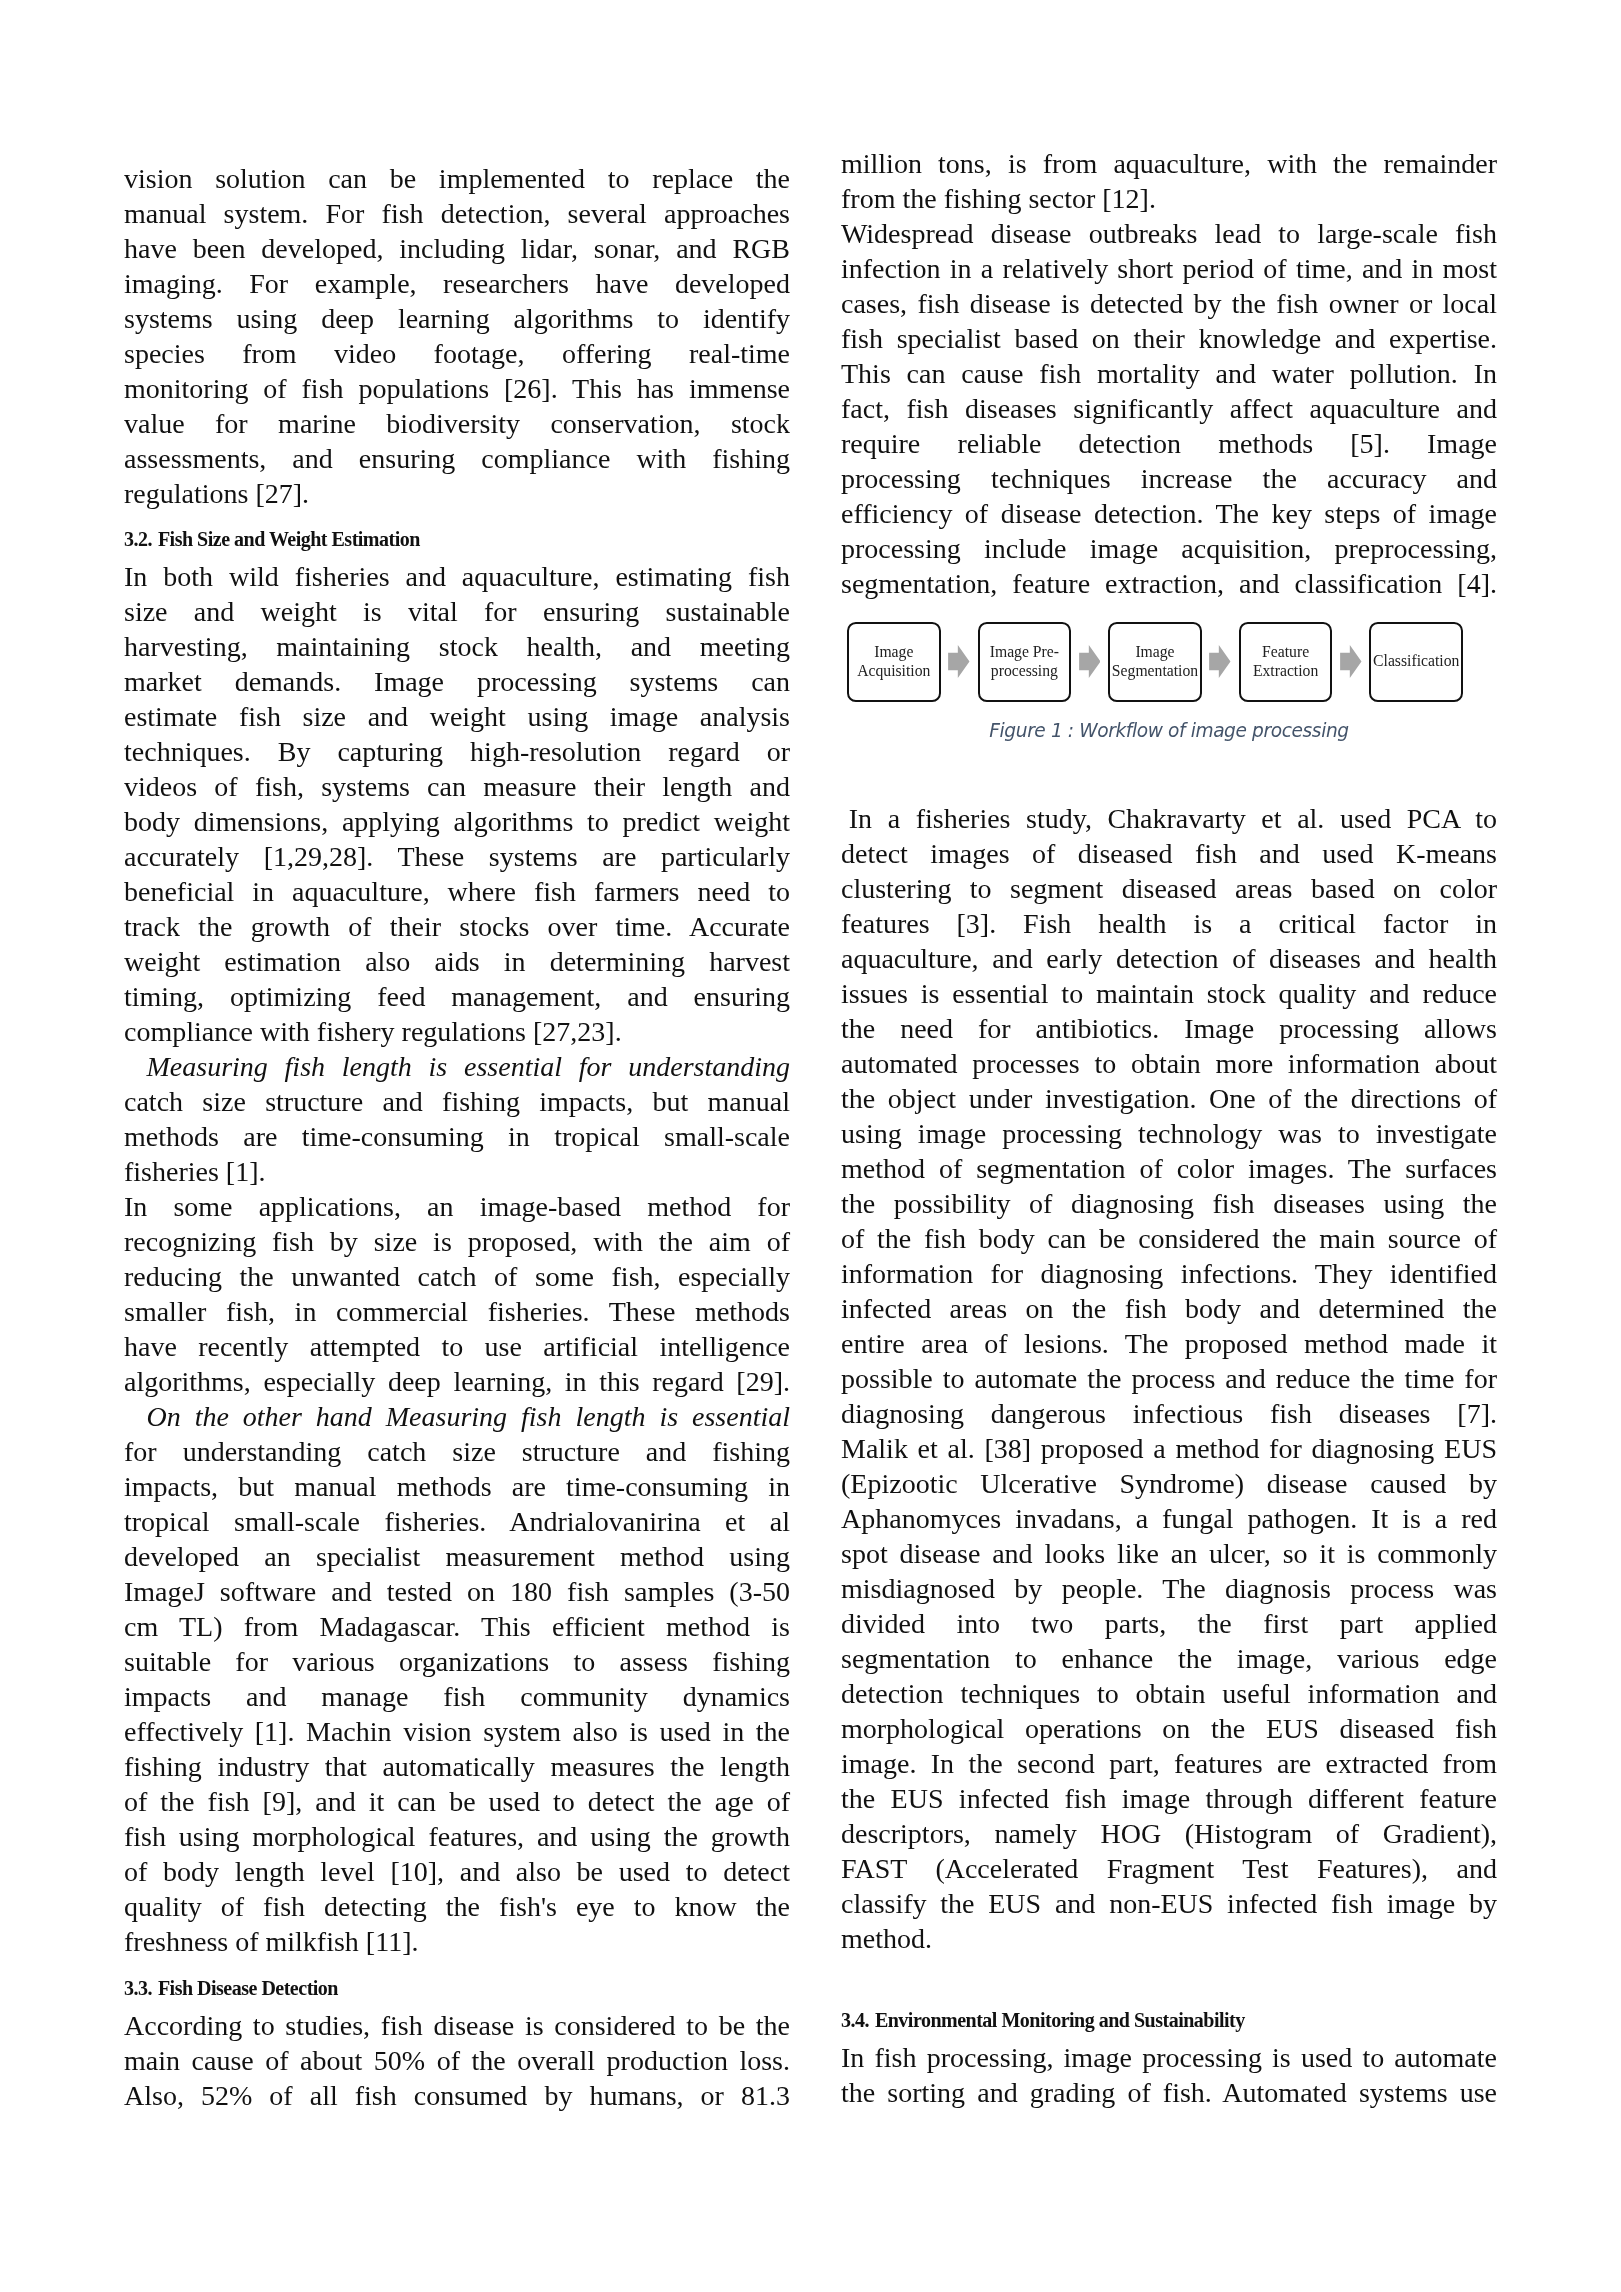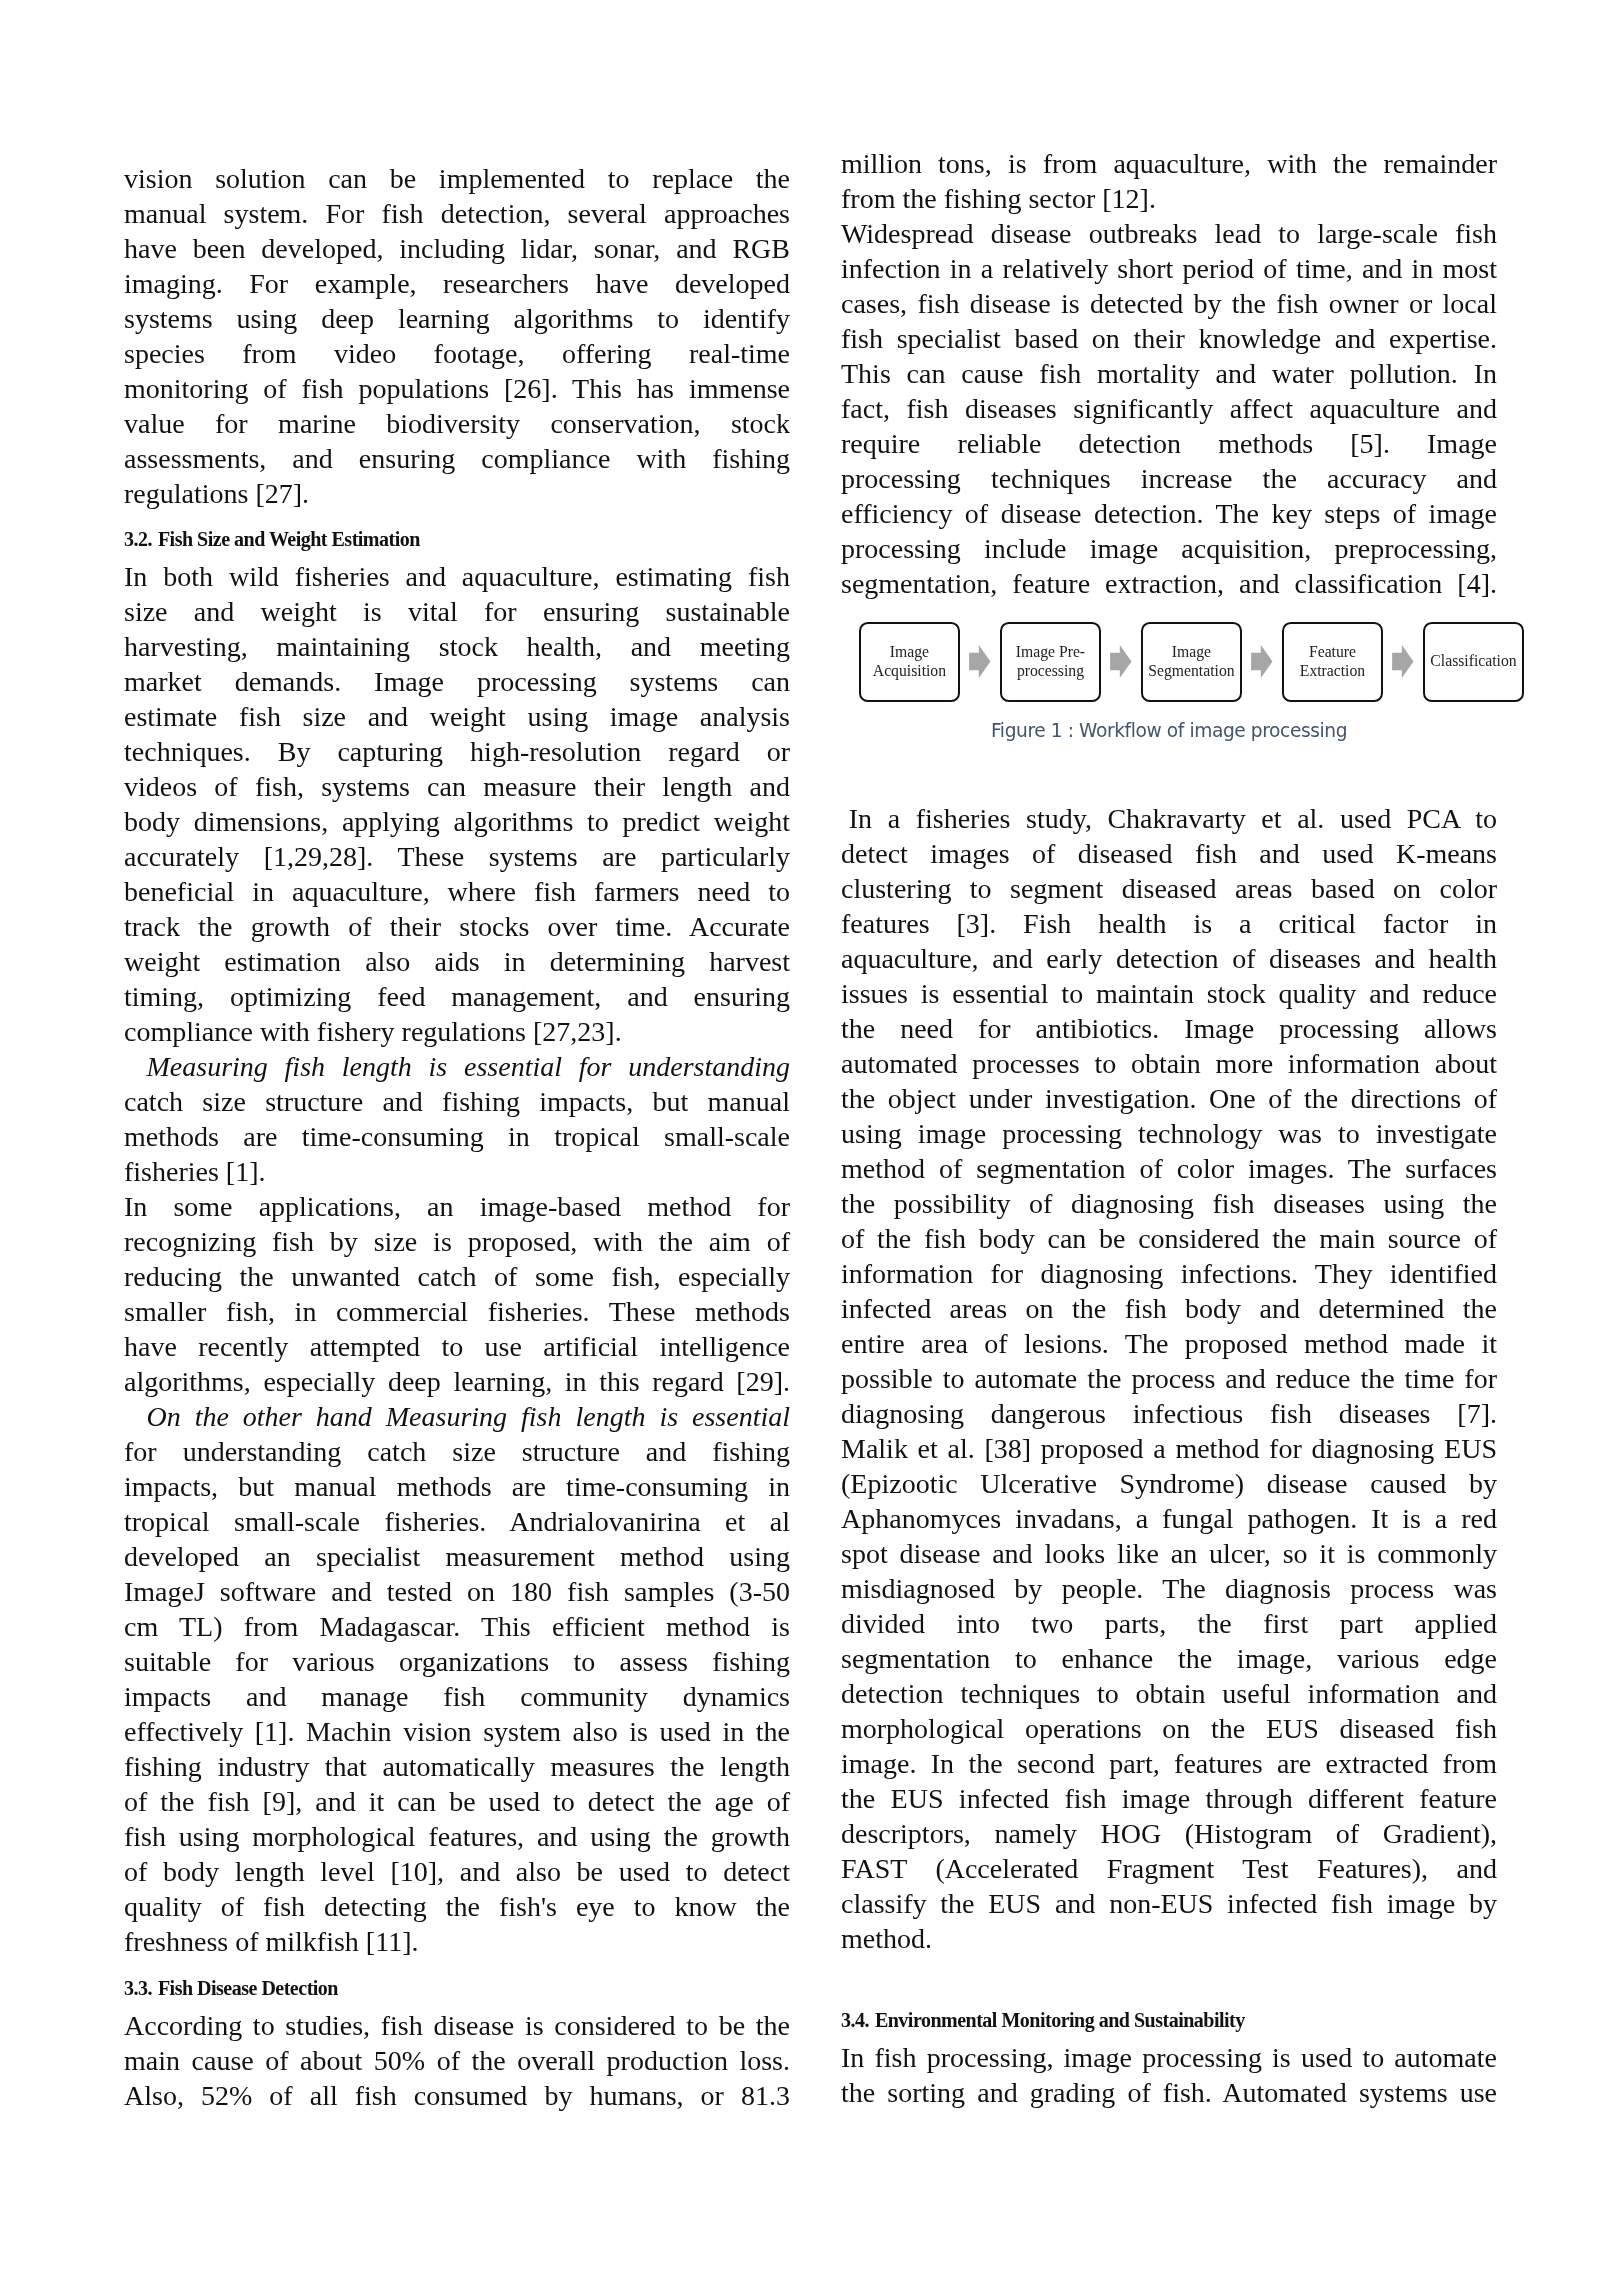--- a/index.html
+++ b/index.html
@@ -21,32 +21,32 @@
   .indent { padding-left: 22.5px; font-style: italic; }
   .heading {
     font-weight: bold; font-size: 20px; height: 34px; line-height: 34px;
     margin: 10.8px 0 2.9px 0; white-space: nowrap; letter-spacing: -0.5px;
   }
   .heading .num { margin-right: 5.9px; }
   .gap-big { height: 36px; }
 
   
   .figure { position: relative; height: 196px; margin-top: 3.9px; }
-  .flow { position: absolute; top: 16.7px; left: 18px; width: 665px; height: 80px; display: flex; align-items: center; }
+  .flow { position: absolute; top: 16.7px; left: 6px; width: 616px; height: 80px; display: flex; align-items: center; }
   .box {
     width: 99px; height: 76px; border: 2.9px solid #111; border-radius: 8.8px;
     display: flex; align-items: center; justify-content: center; text-align: center;
     font-family: "Liberation Serif", serif; font-size: 15.7px; line-height: 18.6px; color: #222;
     background: #fff; box-sizing: content-box;
   }
   .arrow { width: 41px; height: 80px; display: flex; align-items: center; justify-content: center; }
   .arrow svg { display: block; }
   .caption {
     position: absolute; top: 115px; left: 0; width: 656px; text-align: center;
-    font-family: "DejaVu Sans", sans-serif; font-size: 18.6px; color: #44546a;
+    font-family: "DejaVu Sans", sans-serif; font-style: italic; font-size: 18.6px; color: #44546a;
     letter-spacing: -0.4px;
   }
 </style>
 </head>
 <body>
 
 <div class="col col-left">
   <div class="para">
       <span class="ln">vision solution can be implemented to replace the</span>
       <span class="ln">manual system. For fish detection, several approaches</span>

